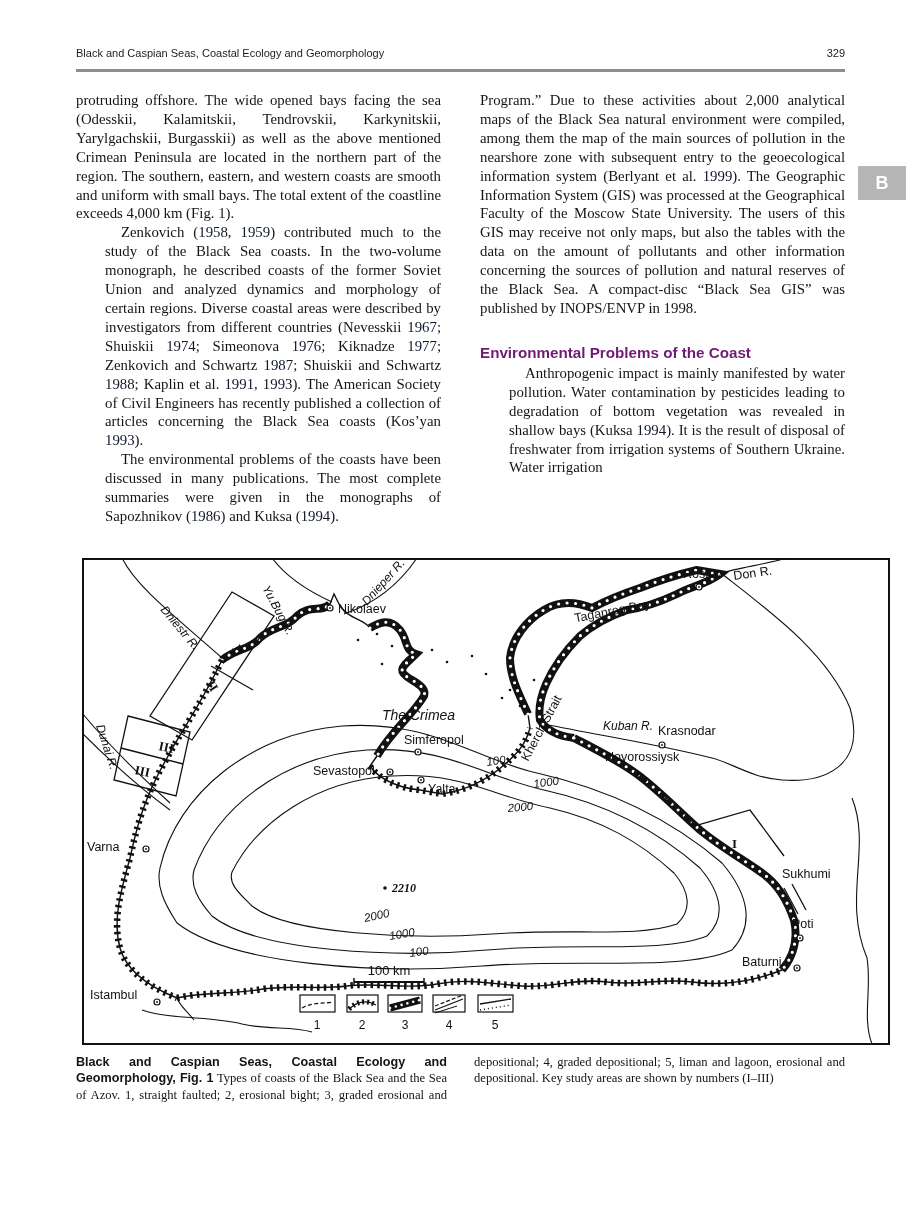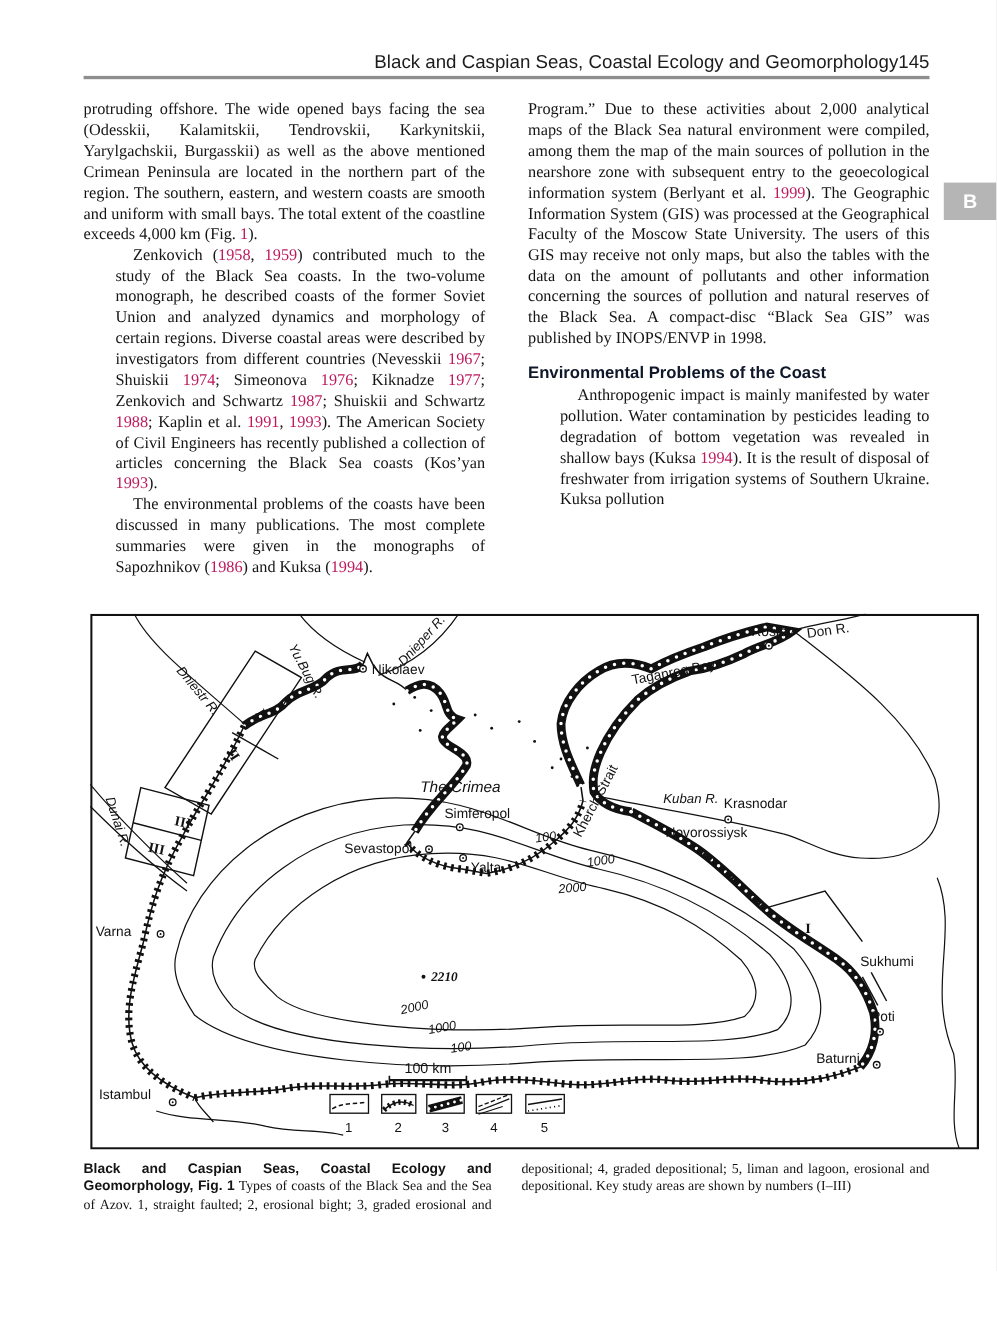--- a/index.html
+++ b/index.html
@@ -1,34 +1,34 @@
 <!DOCTYPE html>
 <html><head>
 <meta charset="utf-8">
 <style>
   html,body{margin:0;padding:0;background:#e8e8e8;}
   .page{position:relative;width:906px;height:1208px;background:#ffffff;overflow:hidden;
         font-family:"Liberation Serif",serif;color:#141414;}
   
-  .hdr{position:absolute;left:76px;top:47px;width:769px;display:flex;justify-content:flex-end;
-       font-family:"Liberation Sans",sans-serif;font-size:17px;color:#1c1c1c;}
+  .hdr{position:absolute;left:76px;top:47px;width:769px;display:flex;justify-content:space-between;
+       font-family:"Liberation Sans",sans-serif;font-size:11px;color:#1c1c1c;}
   .hdr-rule{position:absolute;left:76px;top:69px;width:769px;height:3px;background:#8e8e8e;}
   
   .tab{position:absolute;left:858px;top:166px;width:48px;height:34px;background:#b5b5b5;
        display:flex;align-items:center;justify-content:center;
        font-family:"Liberation Sans",sans-serif;font-weight:bold;font-size:18px;color:#ffffff;}
   
   .cols{position:absolute;left:76px;top:91px;width:769px;height:464px;overflow:hidden;
         display:flex;gap:39px;}
   .col{width:371px;}
   .para{margin:0;font-size:14.8px;line-height:18.9px;text-align:justify;}
   .para.indent{text-indent:16px;margin-left:29px;}
-  .ref{color:#be185d;cursor:pointer;}
-  .sec-head{margin:13px 0 3px 0;font-family:"Liberation Sans",sans-serif;font-weight:bold;
-            font-size:15.2px;color:#0f172a;}
+  .ref{color:#0f172a;cursor:pointer;}
+  .sec-head{margin:26px 0 3px 0;font-family:"Liberation Sans",sans-serif;font-weight:bold;
+            font-size:15.2px;color:#701a75;}
   
   .map{position:absolute;left:82px;top:558px;width:808px;height:487px;background:#fff;}
   .map svg{display:block;}
   
   .caption{position:absolute;left:76px;top:1054px;width:769px;height:58px;
            column-count:2;column-gap:27px;font-size:12.6px;line-height:16.4px;text-align:justify;}
   .cap-bold{font-family:"Liberation Sans",sans-serif;font-weight:bold;}
   
   .wm{position:absolute;left:0;top:1040px;width:906px;height:168px;pointer-events:none;}
   
@@ -41,41 +41,41 @@
   .t-leg{font-size:12px;}
   .t-depth{font-family:"Liberation Serif",serif;font-weight:bold;font-style:italic;font-size:12px;}
 </style>
 </head>
 <body>
 
 <div class="page">
 
   <div class="hdr">
     <span>Black and Caspian Seas, Coastal Ecology and Geomorphology</span>
-    <span>145</span>
+    <span>329</span>
   </div>
   <div class="hdr-rule"></div>
 
   <div class="tab">
     <span>B</span>
   </div>
 
   <div class="cols">
     <div class="col">
         <p class="para"><span>protruding offshore. The wide opened bays facing the sea (Odesskii, Kalamitskii, Tendrovskii, Karkynitskii, Yarylgachskii, Burgasskii) as well as the above mentioned Crimean Peninsula are located in the northern part of the region. The southern, eastern, and western coasts are smooth and uniform with small bays. The total extent of the coastline exceeds 4,000 km (Fig. </span><span class="ref">1</span><span>).</span></p>
         <p class="para indent"><span>Zenkovich (</span><span class="ref">1958</span><span>, </span><span class="ref">1959</span><span>) contributed much to the study of the Black Sea coasts. In the two-volume monograph, he described coasts of the former Soviet Union and analyzed dynamics and morphology of certain regions. Diverse coastal areas were described by investigators from different countries (Nevesskii </span><span class="ref">1967</span><span>; Shuiskii </span><span class="ref">1974</span><span>; Simeonova </span><span class="ref">1976</span><span>; Kiknadze </span><span class="ref">1977</span><span>; Zenkovich and Schwartz </span><span class="ref">1987</span><span>; Shuiskii and Schwartz </span><span class="ref">1988</span><span>; Kaplin et al. </span><span class="ref">1991</span><span>, </span><span class="ref">1993</span><span>). The American Society of Civil Engineers has recently published a collection of articles concerning the Black Sea coasts (Kos’yan </span><span class="ref">1993</span><span>).</span></p>
         <p class="para indent"><span>The environmental problems of the coasts have been discussed in many publications. The most complete summaries were given in the monographs of Sapozhnikov (</span><span class="ref">1986</span><span>) and Kuksa (</span><span class="ref">1994</span><span>).</span></p>
       </div>
     <div class="col">
       <div>
           <p class="para"><span>Program.” Due to these activities about 2,000 analytical maps of the Black Sea natural environment were compiled, among them the map of the main sources of pollution in the nearshore zone with subsequent entry to the geoecological information system (Berlyant et al. </span><span class="ref">1999</span><span>). The Geographic Information System (GIS) was processed at the Geographical Faculty of the Moscow State University. The users of this GIS may receive not only maps, but also the tables with the data on the amount of pollutants and other information concerning the sources of pollution and natural reserves of the Black Sea. A compact-disc “Black Sea GIS” was published by INOPS/ENVP in 1998.</span></p>
         </div>
       <h2 class="sec-head">Environmental Problems of the Coast</h2>
       <div>
-          <p class="para indent"><span>Anthropogenic impact is mainly manifested by water pollution. Water contamination by pesticides leading to degradation of bottom vegetation was revealed in shallow bays (Kuksa </span><span class="ref">1994</span><span>). It is the result of disposal of freshwater from irrigation systems of Southern Ukraine. Kuksa pollution</span></p>
+          <p class="para indent"><span>Anthropogenic impact is mainly manifested by water pollution. Water contamination by pesticides leading to degradation of bottom vegetation was revealed in shallow bays (Kuksa </span><span class="ref">1994</span><span>). It is the result of disposal of freshwater from irrigation systems of Southern Ukraine. Water irrigation</span></p>
         </div>
     </div>
   </div>
 
   <div class="map">
     <svg viewBox="0 0 808 487" width="808" height="487">
       <rect x="1" y="1" width="806" height="485" fill="none" stroke="#111" stroke-width="2"></rect>
 
       <g fill="none" stroke="#111">
         <path stroke-width="1.4" d="M95,440 C70,430 45,415 38,390 C30,360 40,330 48,300 C55,268 62,240 85,200 C100,172 118,148 140,102 C155,90 168,92 178,80 C190,68 205,70 215,58 C228,46 240,55 248,46 L252,36 L258,48 C268,62 280,60 288,70 C298,64 308,60 318,72 C326,82 322,92 334,96 C322,108 312,112 330,122 C340,128 344,132 342,138 C330,158 310,172 295,198 L288,208 C296,220 315,230 338,232 L360,236 C385,232 405,222 422,207 C435,196 444,186 448,170 L446,156 C438,138 428,120 428,100 C430,80 445,62 462,52 C478,42 495,44 510,50 C525,42 540,36 558,30 C578,22 598,16 615,12 L638,16 C625,26 610,28 595,36 C578,44 560,50 545,52 C528,58 512,66 498,78 C484,92 472,108 464,126 C458,140 456,150 458,162 C464,172 476,178 492,180 C515,192 535,202 552,214 C575,230 595,252 618,272 C640,290 662,302 680,315 C696,326 706,344 712,362 C716,380 712,398 700,412 C670,424 640,428 610,424 C580,420 555,428 525,424 C495,420 470,430 440,428 C410,426 385,420 355,426 C325,432 295,424 265,428 C235,432 205,426 175,432 C150,436 120,434 95,440 Z"></path>

